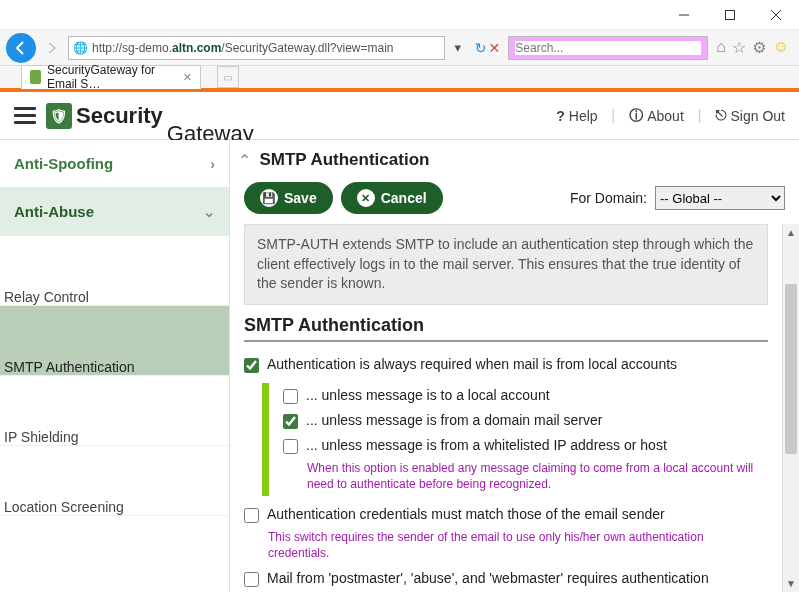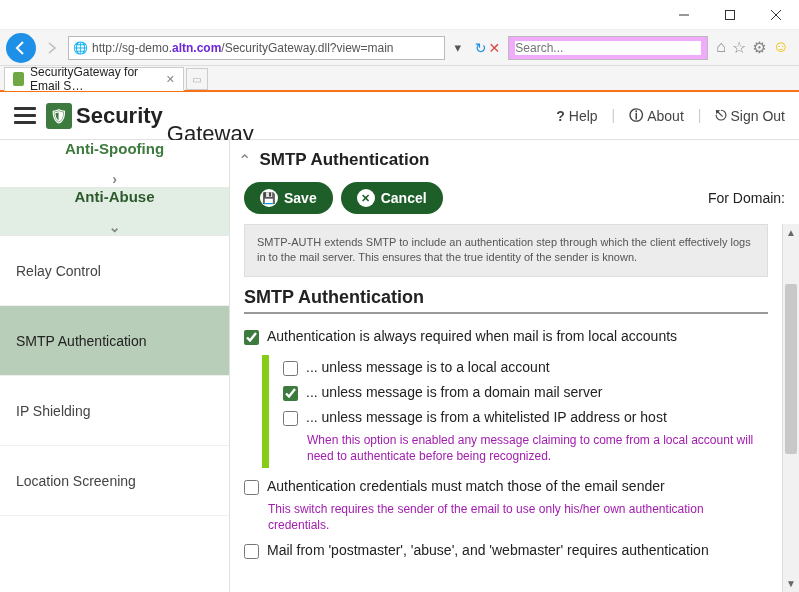--- a/index.html
+++ b/index.html
@@ -10,31 +10,31 @@
 .win-btn { width: 46px; height: 30px; display: flex; align-items: center; justify-content: center; font-size: 11px; color: #333; }
 
 
 .urlbar { height: 36px; display: flex; align-items: center; gap: 4px; padding: 2px 6px; background: #f5f5f5; border-bottom: 1px solid #ddd; }
 .nav-back { width: 30px; height: 30px; border-radius: 50%; background: #1e90e8; display: flex; align-items: center; justify-content: center; }
 .nav-back svg { fill: #fff; }
 .nav-fwd { width: 24px; height: 24px; display:flex; align-items:center; justify-content:center; color:#999; }
 .url-input { flex: 1; height: 24px; border: 1px solid #bbb; background: #fff; display: flex; align-items: center; padding: 0 4px; gap: 4px; }
 .url-input .glyph { color: #888; font-size: 12px; }
 .url-text { font-size: 12px; color: #555; }
-.url-text .bold { color: #6d28d9; font-weight: 600; }
+.url-text .bold { color: #14532d; font-weight: 600; }
 .url-dd { width: 18px; text-align: center; color: #555; }
 .refresh-stop { display:flex; gap:2px; padding:0 4px; }
 .refresh-stop span { color:#1e90e8; font-size:14px; }
 .search-box { width: 200px; height: 24px; border: 1px solid #bbb; background:#f0abfc; display:flex; align-items:center; padding:0 6px; }
 .search-box input { border:none; outline:none; width:100%; font-size:12px; color:#555; }
 .tool-icons { display:flex; gap:6px; padding:0 4px; color:#888; font-size:16px; }
 .tool-icons .smile { color:#f0c000; }
 
 
-.tabrow { height: 26px; display:flex; align-items:flex-end; background:#f5f5f5; border-bottom:2px solid #f97316; padding-left:4px; gap:2px; }
+.tabrow { height: 26px; display:flex; align-items:flex-end; background:#f5f5f5; border-bottom:4px solid #f97316; padding-left:21px; gap:16px; }
 .tab { height: 24px; border:1px solid #ccc; border-bottom:1px solid #fff; background:#fff; display:flex; align-items:center; padding:0 8px; gap:6px; font-size:12px; max-width:180px; position:relative; top:1px; }
 .tab .fav { width:14px; height:14px; background:#6fa843; border-radius:2px; display:inline-block; }
 .tab .close-x { color:#888; font-size:11px; }
 .newtab { width:22px; height:22px; border:1px solid #ccc; display:flex; align-items:center; justify-content:center; color:#aaa; font-size:10px; position:relative; top:0; }
 
 
 .app-header { height: 48px; display:flex; align-items:center; justify-content:space-between; padding:0 14px; border-bottom:1px solid #e0e0e0; background:#fff; }
 .app-left { display:flex; align-items:center; gap:10px; }
 .hamburger { display:flex; flex-direction:column; gap:4px; cursor:pointer; }
 .hamburger span { width:22px; height:3px; background:#333; border-radius:1px; }
@@ -44,40 +44,40 @@
 .header-links { display:flex; gap:14px; font-size:14px; color:#444; }
 .header-links .lnk { display:flex; align-items:center; gap:4px; cursor:pointer; }
 .header-links .sep { color:#ccc; }
 .header-links .ico { font-weight:bold; }
 
 
 .main { display:flex; height: calc(592px - 30px - 36px - 26px - 48px); }
 
 
 .sidebar { width: 230px; background:#fff; border-right:1px solid #e0e0e0; display:flex; flex-direction:column; overflow:hidden; }
-.side-section { height:48px; display:flex; align-items:center; justify-content:space-between; padding:0 14px; font-size:15px; color:#3d7a3d; font-weight:600; border-bottom:1px solid #e8e8e8; cursor:pointer;flex-direction:column; }
+.side-section { height:48px; display:flex; align-items:center; justify-content:space-between; padding:0 14px; font-size:15px; color:#3d7a3d; font-weight:600; border-bottom:1px solid #e8e8e8; cursor:pointer; }
 .side-section.collapsed { background:#fff; }
 .side-section.expanded { background:#e2ede4; color:#2d5a2d; }
 .side-section .chev { color:#888; font-size:14px; }
-.side-item { height:70px; display:flex; align-items:center; padding:0 16px; font-size:14px; color:#444; border-bottom:1px solid #f0f0f0; cursor:pointer; background:#fff; }
+.side-item { height:70px; display:flex; align-items:flex-end; padding:0 4px; font-size:14px; color:#444; border-bottom:1px solid #f0f0f0; cursor:pointer; background:#fff; }
 .side-item.active { background:#b8ceb8; color:#222; }
 
 
 .content { flex:1; display:flex; flex-direction:column; background:#fff; overflow:hidden; position:relative; }
 .content-title-row { display:flex; align-items:center; gap:8px; padding:10px 14px 6px 8px; }
 .content-title-row .collapse-chev { color:#888; font-size:16px; cursor:pointer; }
 .content-title { font-size:17px; font-weight:700; color:#222; }
 .toolbar { display:flex; align-items:center; justify-content:space-between; padding:6px 14px 10px 14px; }
 .btn-group { display:flex; gap:8px; }
 .pill-btn { background:#1e5e29; color:#fff; border:none; border-radius:18px; height:32px; padding:0 16px; display:flex; align-items:center; gap:6px; font-size:14px; font-weight:600; cursor:pointer; }
 .pill-btn .ico { width:18px; height:18px; background:#fff; color:#1e5e29; border-radius:50%; display:flex; align-items:center; justify-content:center; font-size:11px; font-weight:bold; }
 .domain-sel { display:flex; align-items:center; gap:8px; font-size:14px; }
 .domain-sel select { height:24px; border:1px solid #888; font-size:13px; min-width:130px; }
 
-.descbox { margin:0 14px 10px 14px; background:#ececec; border:1px solid #ddd; padding:10px 12px; font-size:11px; color:#555; line-height:1.4; }
+.descbox { margin:0 14px 10px 14px; background:#ececec; border:1px solid #ddd; padding:10px 12px; font-size:14px; color:#555; line-height:1.4; }
 
 .section-head { margin:4px 14px 4px 14px; font-size:18px; font-weight:700; color:#222; padding-bottom:4px; border-bottom:2px solid #999; }
 
 .opts { margin:10px 14px; font-size:14px; color:#222; }
 .opt-row { display:flex; align-items:flex-start; gap:8px; padding:4px 0; }
 .opt-row input[type=checkbox] { width:15px; height:15px; margin-top:2px; accent-color:#3d7a3d; }
 .sub-opts { margin:6px 0 6px 18px; border-left:7px solid #84cc16; padding-left:14px; }
 .help-text { font-size:12px; color:#a21caf; line-height:1.35; padding:2px 0 4px 24px; }
 
 .scrollbar-v { position:absolute; right:0; top:0; bottom:0; width:17px; background:#f1f1f1; border-left:1px solid #ddd; }
@@ -219,20 +219,23 @@
           <span class="ico">💾</span>
           <span>Save</span>
         </button>
         <button class="pill-btn">
           <span class="ico">✕</span>
           <span>Cancel</span>
         </button>
       </div>
       <div class="domain-sel">
         <span>For Domain:</span>
+        <select>
+          <option>-- Global --</option>
+        </select>
       </div>
     </div>
 
     <div class="content-scroll">
       <div class="descbox">SMTP-AUTH extends SMTP to include an authentication step through which the client effectively logs in to the mail server. This ensures that the true identity of the sender is known.</div>
       <div class="section-head">SMTP Authentication</div>
 
       <div class="opts">
         <div class="opt-row">
           <input type="checkbox" checked="" style="">

